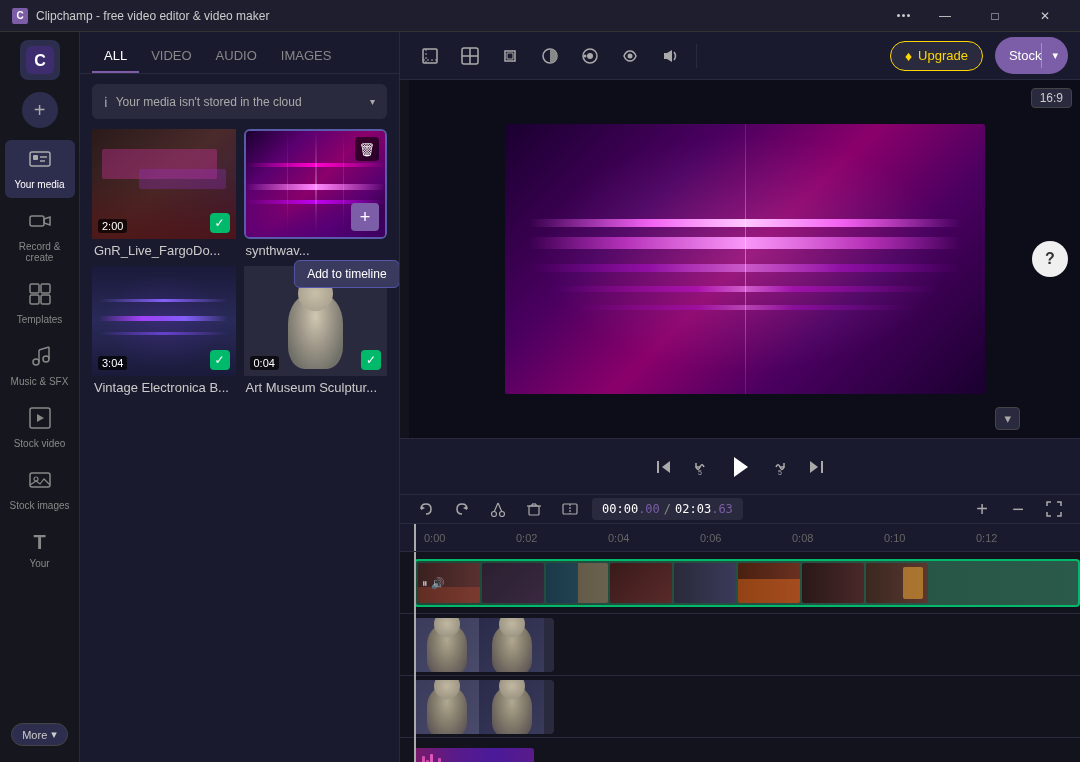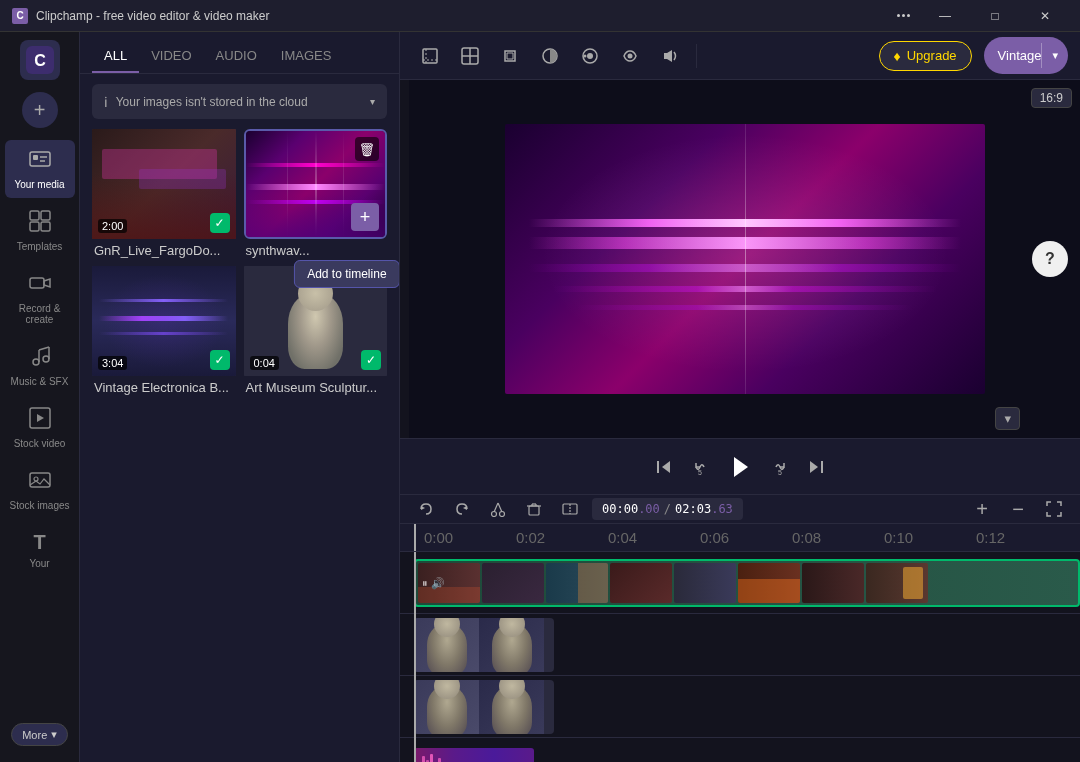--- a/index.html
+++ b/index.html
@@ -286,21 +286,21 @@
     
     .timeline-ruler {
       height: 28px;
       background: #1a1a2e;
       display: flex; align-items: center;
       padding-left: 16px;
       border-bottom: 1px solid #2a2a3e;
       position: relative;
     }
     .ruler-marks { display: flex; gap: 0; padding-left: 8px; }
-    .ruler-mark { min-width: 92px; font-size: 15px; color: #666; }
+    .ruler-mark { min-width: 92px; font-size: 11px; color: #666; }
 
     
     .timeline-tracks {
       flex: 1; overflow-y: auto; overflow-x: hidden;
       position: relative;
     }
     .timeline-track {
       height: 60px;
       position: relative;
       border-bottom: 1px solid #2a2a3e;
@@ -346,36 +346,36 @@
             <rect x="4" y="7" width="5" height="5" rx="1" fill="#aaa"></rect>
             <line x1="11" y1="9" x2="18" y2="9" stroke="#aaa" stroke-width="1.5"></line>
             <line x1="11" y1="13" x2="16" y2="13" stroke="#aaa" stroke-width="1.5"></line>
           </svg>
       </span>
       <span>Your media</span>
     </div>
     <div class="sidebar-item">
       <span class="sidebar-item-icon">
         <svg width="22" height="22" viewBox="0 0 22 22">
+            <rect x="1" y="6" width="14" height="10" rx="2" stroke="#888" stroke-width="1.5" fill="none"></rect>
+            <polygon points="15,9 21,7 21,15 15,13" stroke="#888" stroke-width="1.5" fill="none"></polygon>
+          </svg>
+      </span>
+      <span>Record &amp; create</span>
+    </div>
+    <div class="sidebar-item">
+      <span class="sidebar-item-icon">
+        <svg width="22" height="22" viewBox="0 0 22 22">
             <rect x="1" y="1" width="9" height="9" rx="1.5" stroke="#888" stroke-width="1.5" fill="none"></rect>
             <rect x="12" y="1" width="9" height="9" rx="1.5" stroke="#888" stroke-width="1.5" fill="none"></rect>
             <rect x="1" y="12" width="9" height="9" rx="1.5" stroke="#888" stroke-width="1.5" fill="none"></rect>
             <rect x="12" y="12" width="9" height="9" rx="1.5" stroke="#888" stroke-width="1.5" fill="none"></rect>
           </svg>
       </span>
       <span>Templates</span>
-    </div>
-    <div class="sidebar-item">
-      <span class="sidebar-item-icon">
-        <svg width="22" height="22" viewBox="0 0 22 22">
-            <rect x="1" y="6" width="14" height="10" rx="2" stroke="#888" stroke-width="1.5" fill="none"></rect>
-            <polygon points="15,9 21,7 21,15 15,13" stroke="#888" stroke-width="1.5" fill="none"></polygon>
-          </svg>
-      </span>
-      <span>Record &amp; create</span>
     </div>
     <div class="sidebar-item">
       <span class="sidebar-item-icon">
         <svg width="22" height="22" viewBox="0 0 22 22">
             <circle cx="7" cy="17" r="3" stroke="#888" stroke-width="1.5" fill="none"></circle>
             <circle cx="17" cy="14" r="3" stroke="#888" stroke-width="1.5" fill="none"></circle>
             <line x1="10" y1="17" x2="10" y2="5" stroke="#888" stroke-width="1.5"></line>
             <line x1="20" y1="14" x2="20" y2="2" stroke="#888" stroke-width="1.5"></line>
             <line x1="10" y1="5" x2="20" y2="2" stroke="#888" stroke-width="1.5"></line>
           </svg>
@@ -414,21 +414,21 @@
   <div class="left-panel">
     <div class="media-tabs">
       <div class="media-tab active">ALL</div>
       <div class="media-tab">VIDEO</div>
       <div class="media-tab">AUDIO</div>
       <div class="media-tab">IMAGES</div>
     </div>
 
     <div class="cloud-bar">
       <span style="font-size:14px;">ℹ</span>
-      <span>Your images isn't stored in the cloud</span>
+      <span>Your media isn't stored in the cloud</span>
       <span class="cloud-bar-chevron">▾</span>
     </div>
 
     <div class="media-grid">
 
       <div class="media-item">
         <div class="media-thumb">
           <div style="width:100%;height:100%;background:linear-gradient(135deg,#2a1a1a,#4a2a2a,#3a1a3a);position:relative;">
             <div style="position:absolute;bottom:0;left:0;right:0;height:60%;background:linear-gradient(to top,rgba(80,20,20,0.8),transparent);"></div>
             <div style="position:absolute;top:20px;left:10px;width:80%;height:30px;background:rgba(200,50,150,0.4);border-radius:2px;"></div>
@@ -540,21 +540,21 @@
             <polygon points="3,6 3,12 6,12 11,15 11,3 6,6" fill="#aaa"></polygon>
             <path d="M13 5 Q16 9 13 13" stroke="#aaa" stroke-width="1.5" fill="none"></path>
           </svg>
       </button>
       <div class="toolbar-sep"></div>
       <button class="upgrade-btn">
         <span style="color:#ffd700;font-size:14px;">♦</span>
         <span>Upgrade</span>
       </button>
       <button class="export-btn">
-        <span>Vintage</span>
+        <span>Stock</span>
         <span class="export-chevron">▾</span>
       </button>
     </div>
 
     <div style="display:flex;flex-direction:column;flex:1;min-height:0;">
       <div class="preview-area">
         <div class="preview-video">
 
           <div class="preview-canvas">
 

